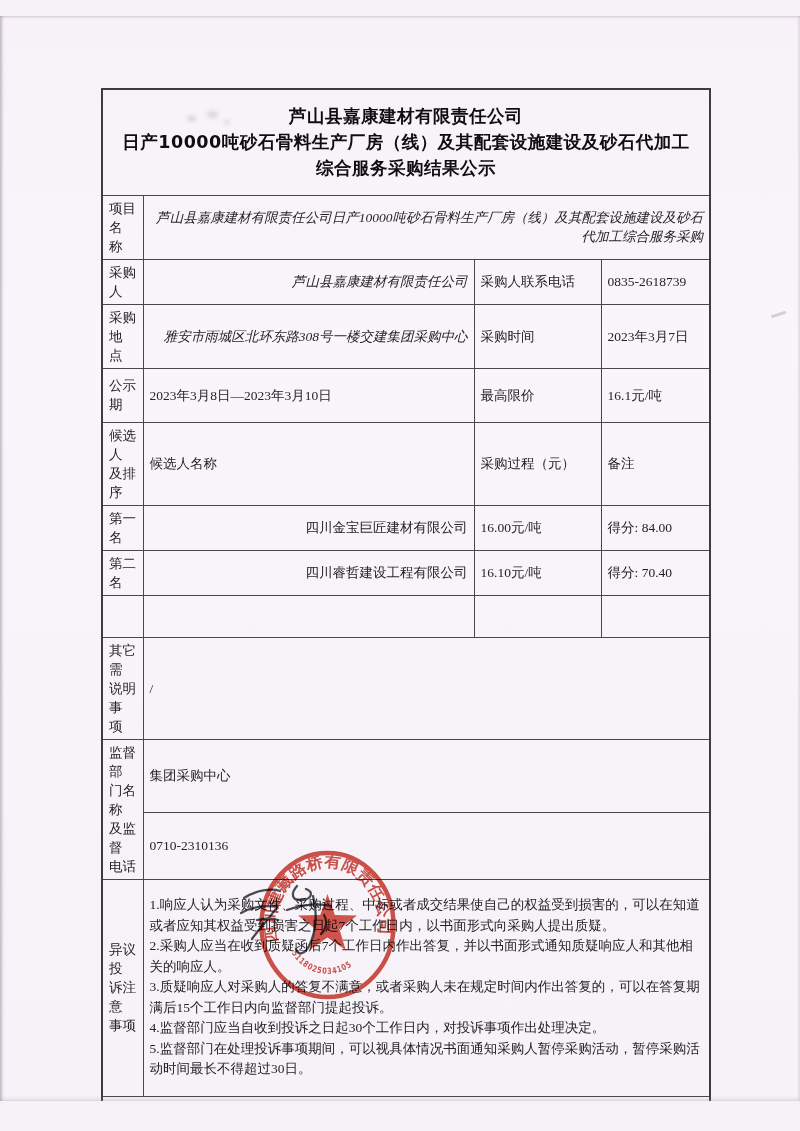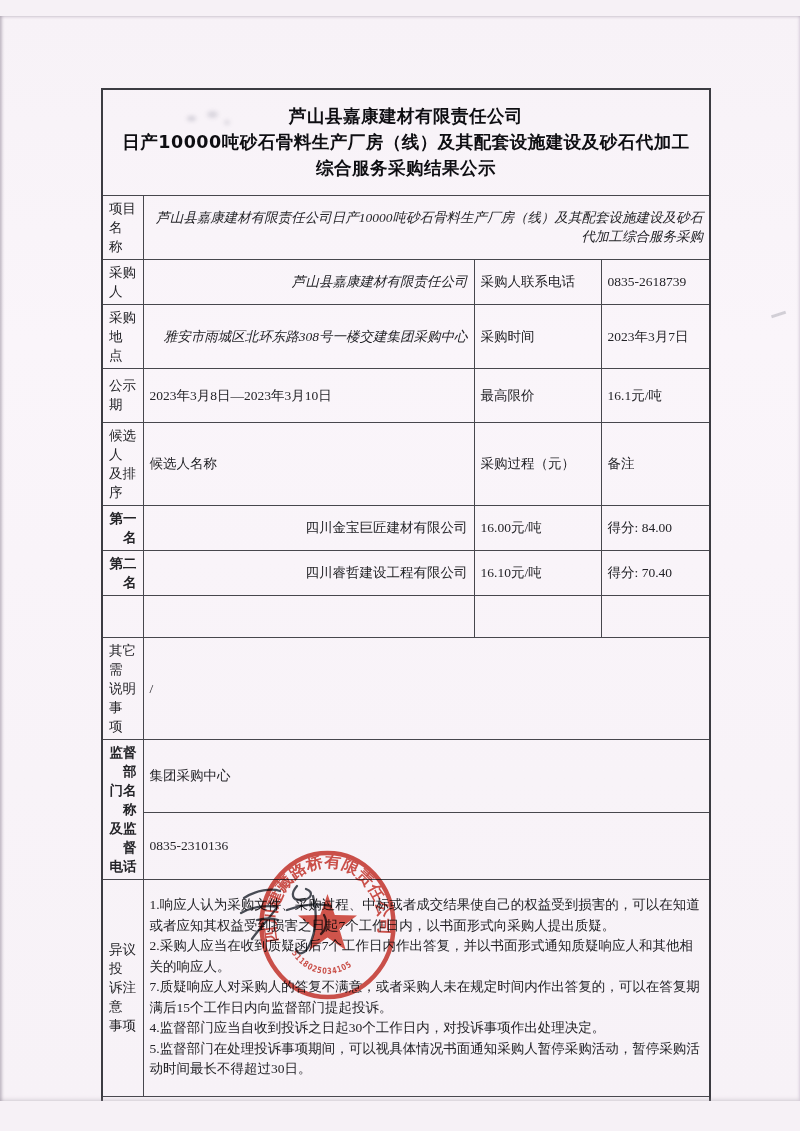--- a/index.html
+++ b/index.html
@@ -40,21 +40,21 @@
     text-align:center;
     font-family:"DejaVu Sans","Liberation Sans",sans-serif;
     font-weight:700;font-size:17.5px;line-height:26px;
     color:#0e0e12;letter-spacing:.5px;
   }
   .lbl{
     white-space:pre-line;text-align:left;
     padding:2px 2px 2px 4px;
     font-size:13.5px;line-height:18px;
   }
-  .lbl-center{text-align:right;padding:2px 1px;font-weight:bold;}
+  .lbl-center{text-align:left;padding:2px 1px;}
   .val-left{text-align:right;padding-left:9px;font-style:italic;}
   .val-center{}
   .cand-name{text-align:right;}
   .list-cell{padding:8px 12px 8px 10px;}
   .list-item{font-size:13.5px;line-height:20.5px;text-align:left;}
   .r-title{height:106px;}
   .r1{height:44px;} .r2{height:38px;} .r3{height:40px;} .r4{height:54px;}
   .r5{height:44px;} .r6{height:40px;} .r7{height:37px;} .r8{height:42px;}
   .r9{height:47px;} .r10a{height:38px;} .r10b{height:34px;}
   .r11{height:217px;} .rgap{height:9px;} .rsig{height:75px;}
@@ -172,31 +172,31 @@
     </tr>
 
     <tr class="r10a">
       <td rowspan="2" class="lbl lbl-center">监督部
 门名称
 及监督
 电话</td>
       <td colspan="3" class="val-center">集团采购中心</td>
     </tr>
     <tr class="r10b">
-      <td colspan="3" class="val-center">0835-2310136</td>
+      <td colspan="3" class="val-center">0710-2310136</td>
     </tr>
 
     <tr class="r11">
       <td class="lbl">异议投
 诉注意
 事项</td>
       <td colspan="3" class="list-cell">
         <div class="list-item">1.响应人认为采购文件、采购过程、中标或者成交结果使自己的权益受到损害的，可以在知道或者应知其权益受到损害之日起7个工作日内，以书面形式向采购人提出质疑。</div>
         <div class="list-item">2.采购人应当在收到质疑函后7个工作日内作出答复，并以书面形式通知质疑响应人和其他相关的响应人。</div>
-        <div class="list-item">7.质疑响应人对采购人的答复不满意，或者采购人未在规定时间内作出答复的，可以在答复期满后15个工作日内向监督部门提起投诉。</div>
+        <div class="list-item">3.质疑响应人对采购人的答复不满意，或者采购人未在规定时间内作出答复的，可以在答复期满后15个工作日内向监督部门提起投诉。</div>
         <div class="list-item">4.监督部门应当自收到投诉之日起30个工作日内，对投诉事项作出处理决定。</div>
         <div class="list-item">5.监督部门在处理投诉事项期间，可以视具体情况书面通知采购人暂停采购活动，暂停采购活动时间最长不得超过30日。</div>
       </td>
     </tr>
 
     <tr class="rgap">
       <td colspan="4"></td>
     </tr>
 
     <tr class="rsig">

